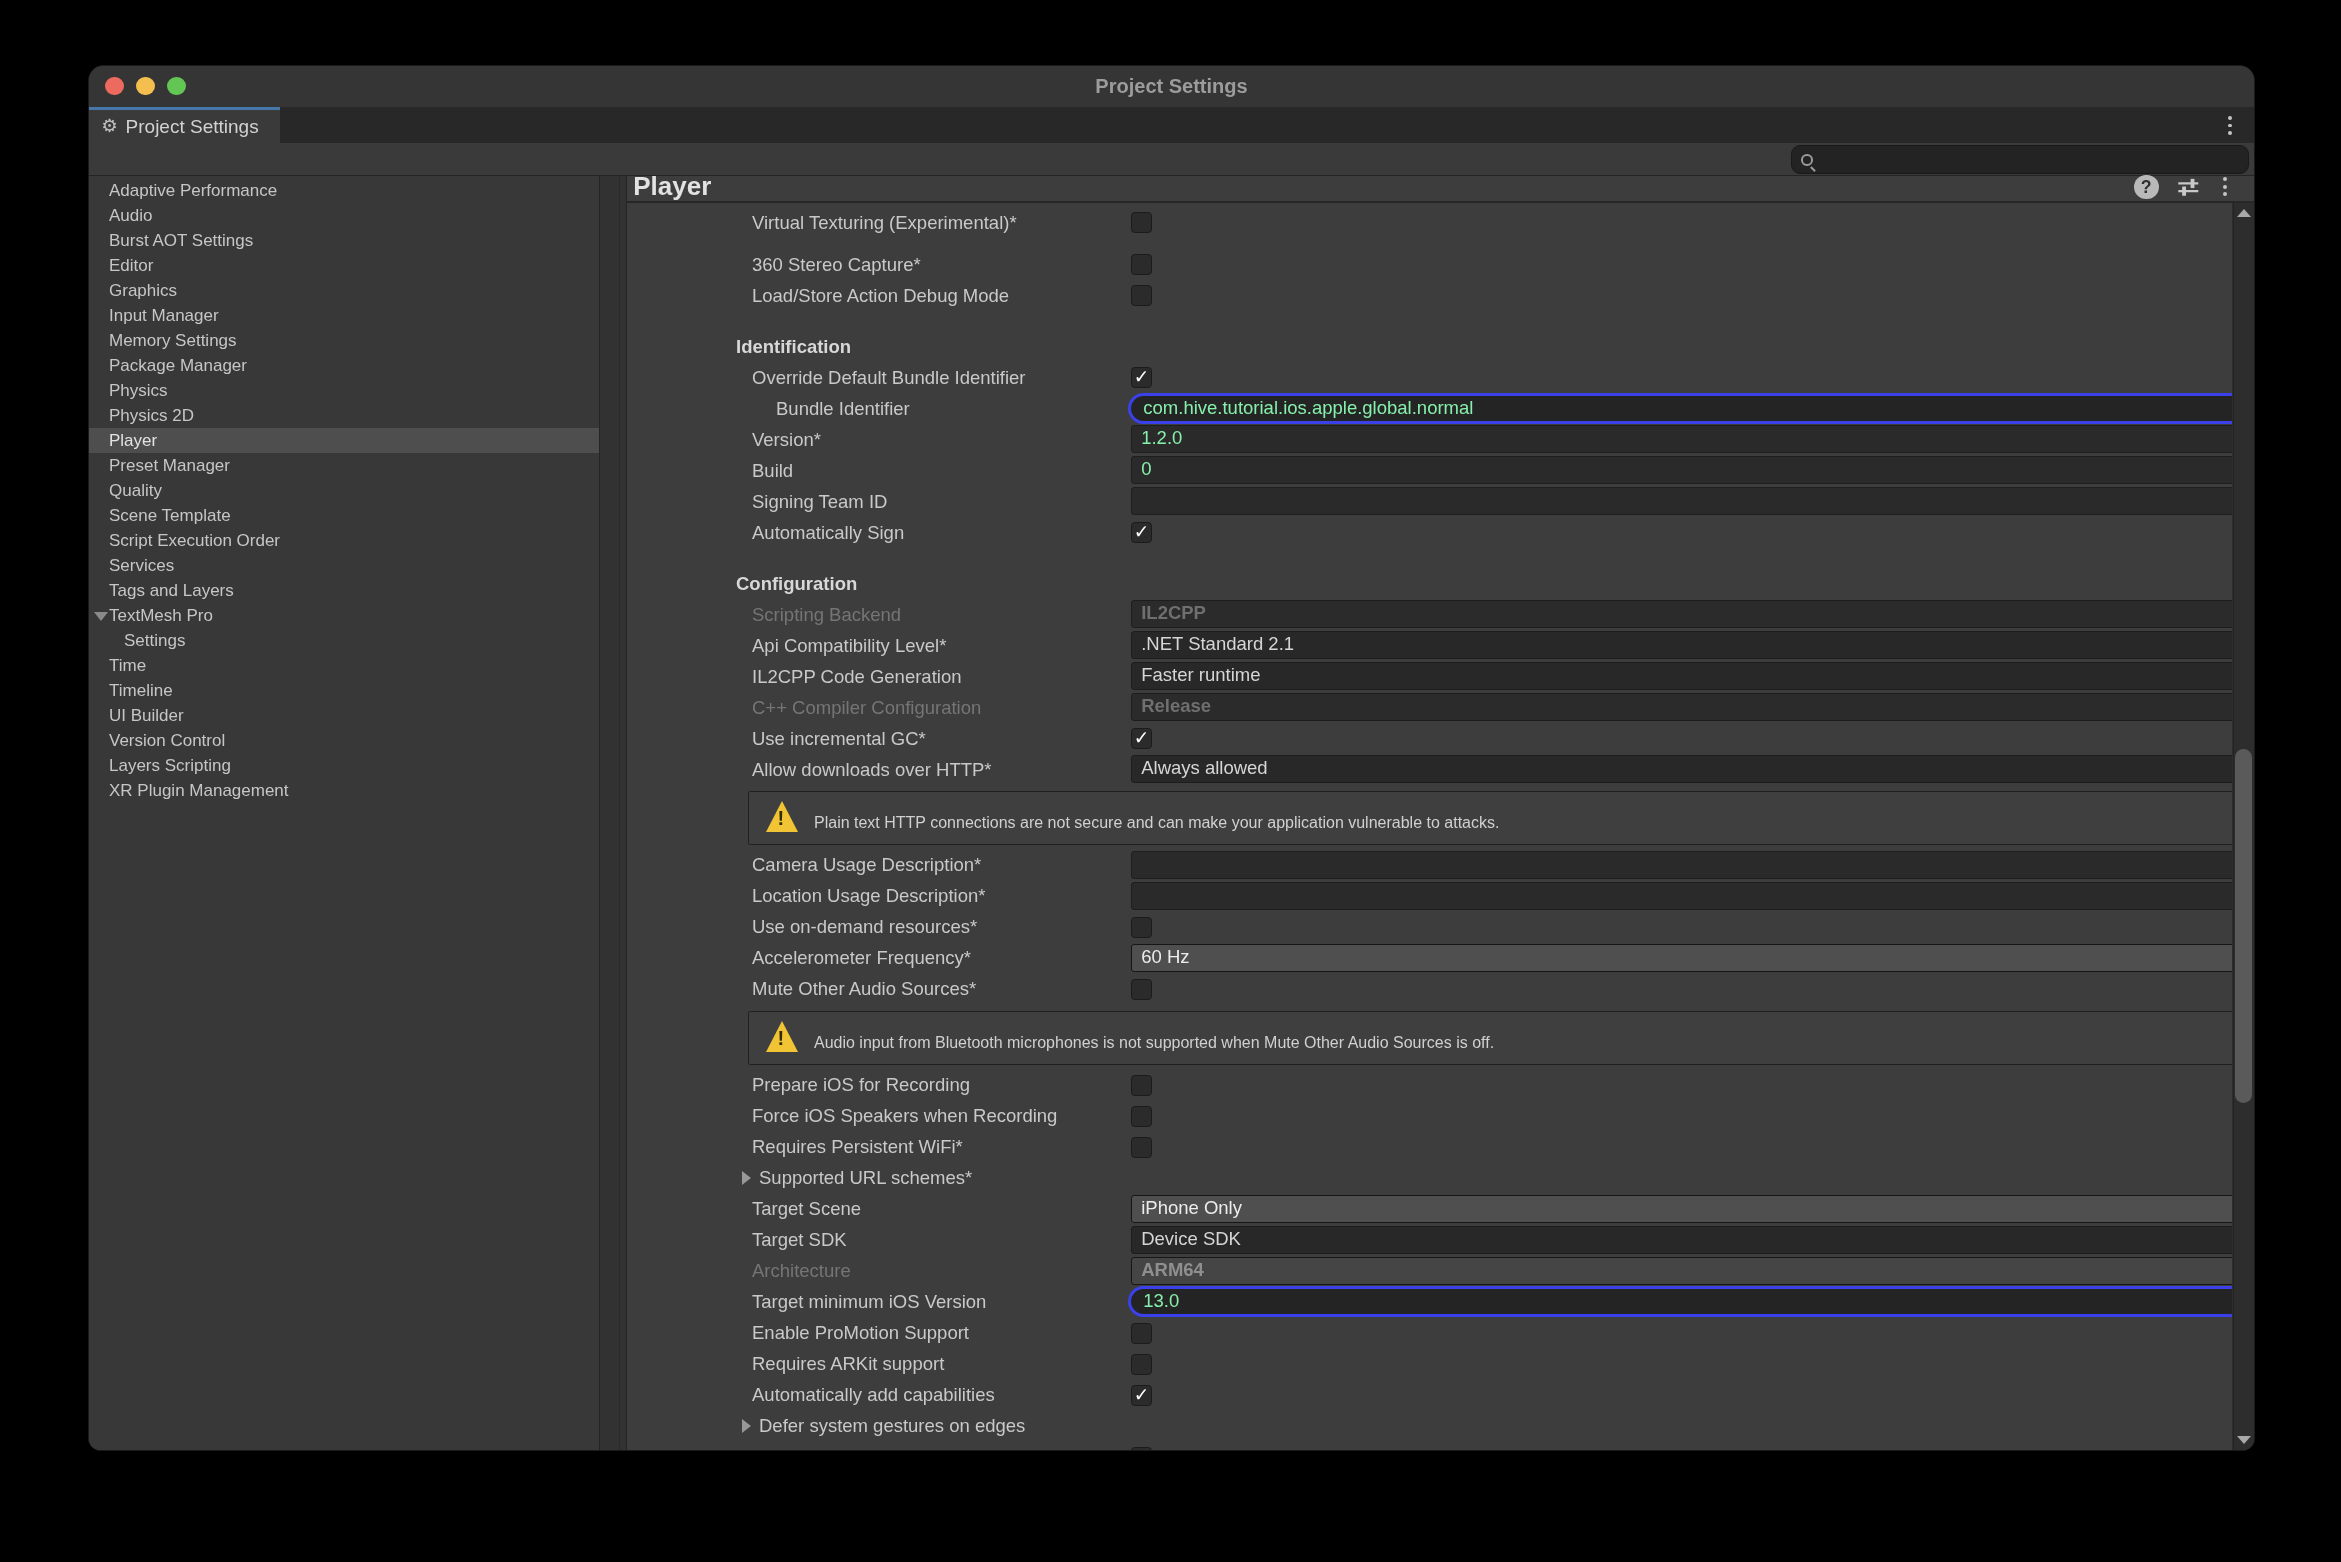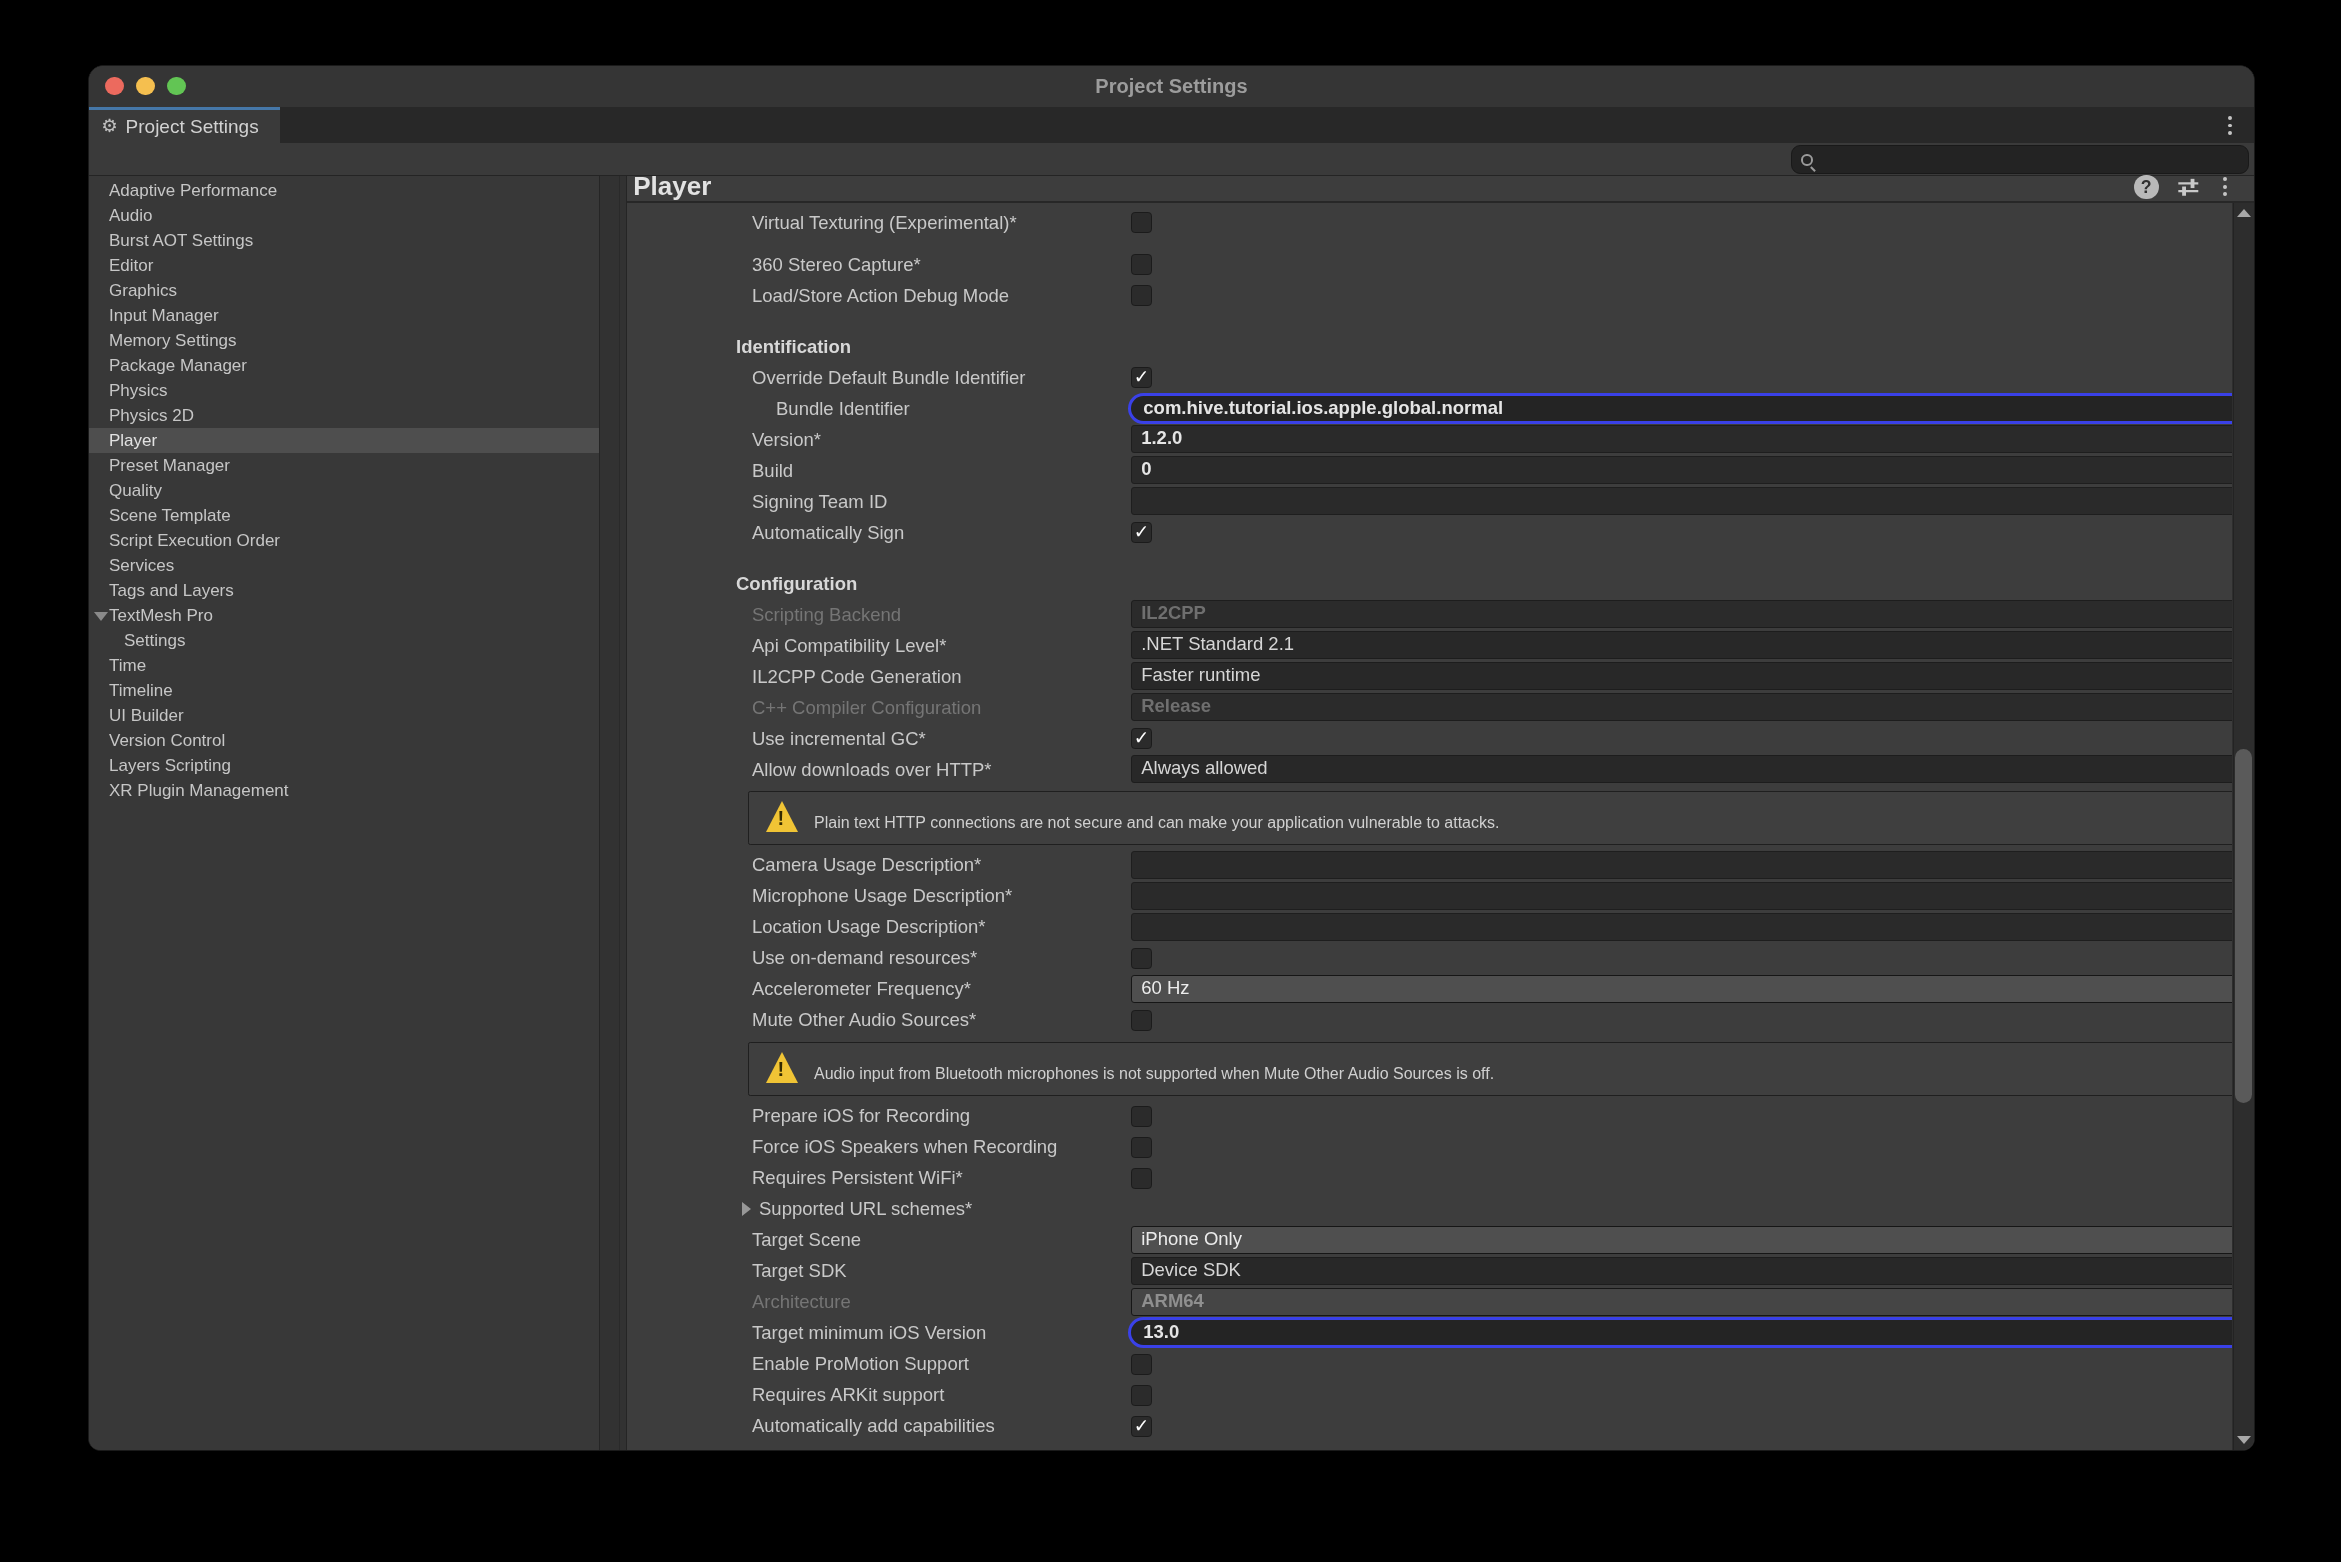--- a/index.html
+++ b/index.html
@@ -51,21 +51,21 @@
   .row{position:relative;height:31px;}
   .row .lbl{position:absolute;left:125px;top:0;height:31px;line-height:31px;font-size:18.5px;color:#c9c9c9;white-space:nowrap;}
   .row .lbl.indent{left:149px;}
   .row .lbl.dis{color:#757575;}
   .row.sec{margin-top:20px;}
   .row.sec .lbl{left:109px;font-weight:bold;color:#d8d8d8;}
   .spacer{height:10.8px;}
   .cb{position:absolute;left:504px;top:5.4px;width:21px;height:21px;background:#2b2b2b;border:1.5px solid #1b1b1b;
     border-radius:3.8px;color:#fff;font-size:18.5px;font-weight:bold;text-align:center;line-height:18.5px;}
   .field{position:absolute;left:504px;top:1.5px;width:1173px;height:28px;background:#2a2a2a;border:1.5px solid #1e1e1e;
-    border-radius:3.1px;font-size:18.5px;color:#e5e5e5;line-height:24.6px;padding-left:9.2px;white-space:nowrap;overflow:hidden;font-weight:bold;}
+    border-radius:3.1px;font-size:18.5px;color:#86efac;line-height:24.6px;padding-left:9.2px;white-space:nowrap;overflow:hidden;}
   .field.hl{left:501px;width:1179px;top:0;height:31px;background:#242424;border:3.8px solid #3a41e8;border-radius:15.4px;line-height:23px;padding-left:12.3px;}
   .dd{position:absolute;left:504px;top:1.5px;width:1173px;height:28px;background:#282828;border:1.5px solid #1d1d1d;
     border-radius:3.1px;font-size:18.5px;color:#d6d6d6;line-height:24.6px;padding-left:9.2px;white-space:nowrap;}
   .dd.light{background:#4f4f4f;border-color:#161616;color:#ececec;}
   .dd.dis{background:#2b2b2b;color:#6f6f6f;font-weight:bold;}
   .dd.light.dis{background:#454545;color:#8f8f8f;}
   .fold-tri{position:absolute;left:115px;top:8.5px;width:0;height:0;border-top:7px solid transparent;
     border-bottom:7px solid transparent;border-left:9.2px solid #989898;}
   .row.fold .lbl{left:132px;}
   .warn{position:relative;margin:6.2px 0 4.6px 121px;width:1555px;height:54px;background:#3f3f3f;
@@ -233,24 +233,20 @@
         </div>
         <div class="warn">
           <div class="tri"></div>
           <div class="wtext">Plain text HTTP connections are not secure and can make your application vulnerable to attacks.</div>
         </div>
         <div class="row">
           <span class="lbl">Camera Usage Description*</span>
           <div class="field"><span></span></div>
         </div>
         <div class="row">
-          <span class="lbl">Microphone Usage Description*</span>
-          <div class="field"><span></span></div>
-        </div>
-        <div class="row">
           <span class="lbl">Location Usage Description*</span>
           <div class="field"><span></span></div>
         </div>
         <div class="row">
           <span class="lbl">Use on-demand resources*</span>
           <div class="cb"></div>
         </div>
         <div class="row">
           <span class="lbl">Accelerometer Frequency*</span>
           <div class="dd light"><span>60 Hz</span></div>

